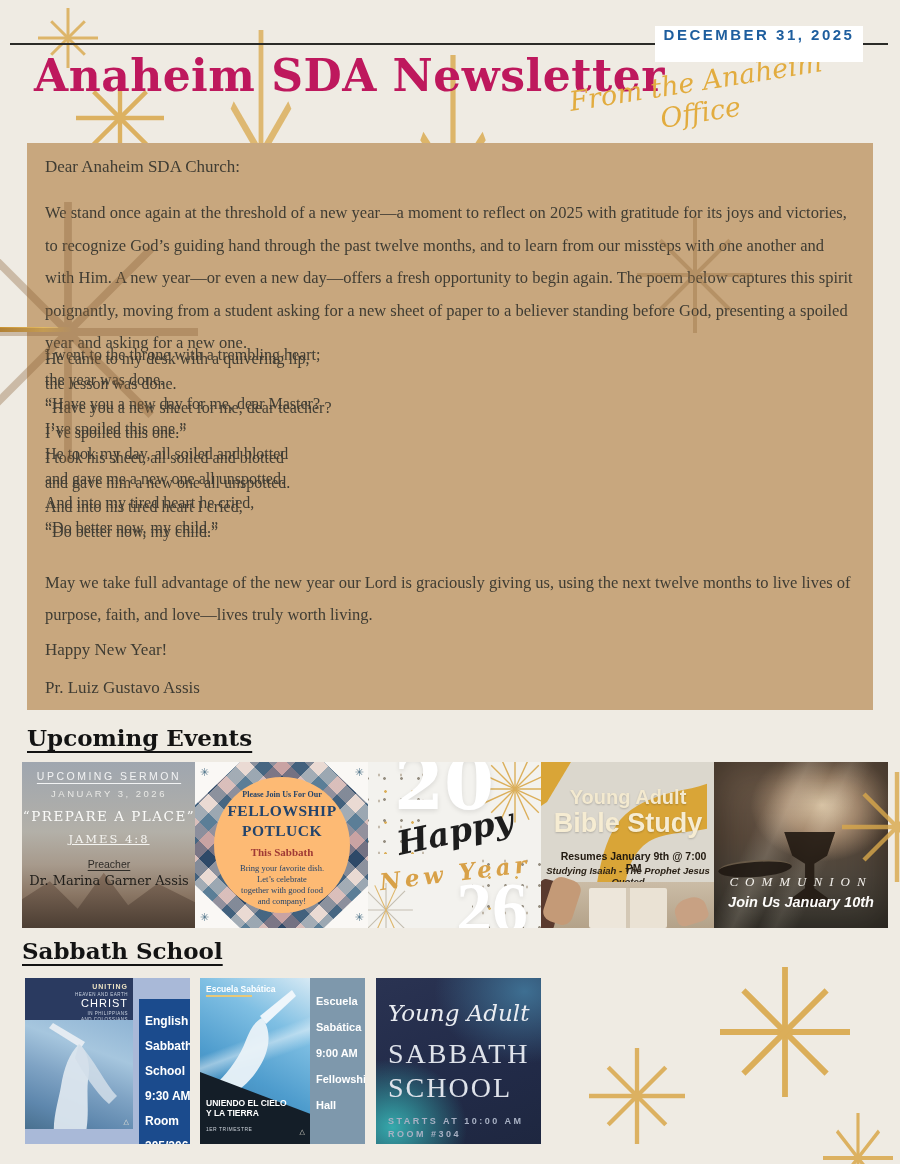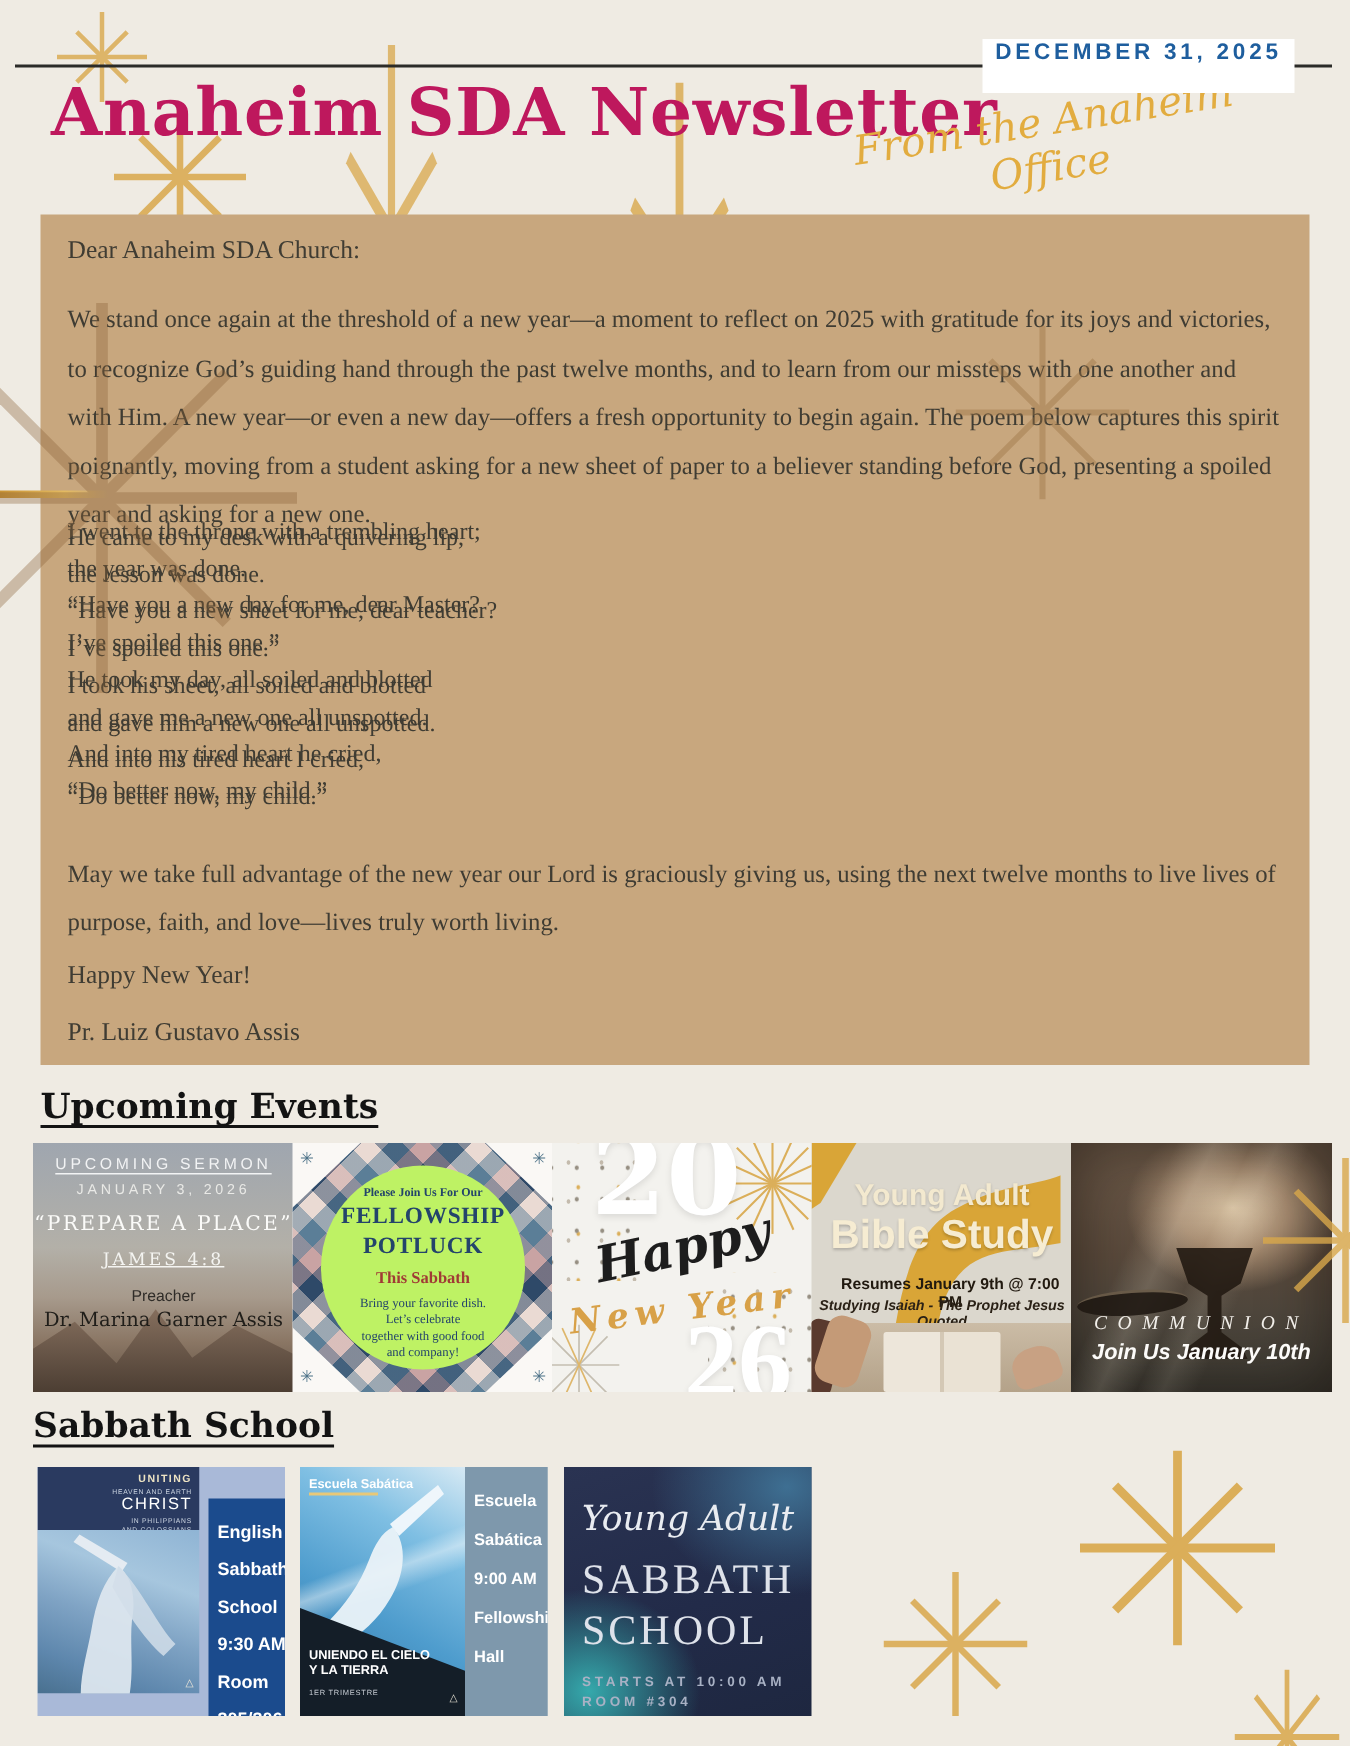--- a/index.html
+++ b/index.html
@@ -47,31 +47,31 @@
   
   .c-sermon{left:22px;background:linear-gradient(180deg,#9FA6AF 0%,#B3B0A8 42%,#A79A8C 62%,#8A7664 80%,#5E4F42 100%);
       font-family:"Liberation Sans",sans-serif;}
   .mtn{position:absolute;bottom:0;left:0;width:100%;height:60px;
       background:linear-gradient(180deg,#8a7361,#4c3e33);
       clip-path:polygon(0 100%,0 52%,16% 22%,32% 68%,47% 8%,61% 62%,78% 26%,100% 58%,100% 100%);}
   .s-k{top:8px;font-size:10.5px;letter-spacing:2.5px;color:#F2F3F4;text-decoration:underline;text-underline-offset:3px;}
   .s-d{top:26px;font-size:9.5px;letter-spacing:2.5px;color:#E9E9E6;}
   .s-t{top:46px;font-family:"DejaVu Serif",serif;font-size:13.5px;letter-spacing:1.5px;color:#FBFBF9;}
   .s-s{top:70px;font-family:"DejaVu Serif",serif;font-size:11.5px;letter-spacing:2px;color:#F4F4F1;text-decoration:underline;}
-  .s-p{top:96px;font-size:10.5px;color:#2F2C28;text-underline-offset:2px;}
+  .s-p{top:96px;font-size:10.5px;color:#2F2C28;text-decoration:underline;text-underline-offset:2px;}
   .s-n{top:111px;font-family:"DejaVu Serif",serif;font-size:13px;color:#201E1A;}
 
   
   .c-potluck{left:195px;background:#FAF8F5;font-family:"Liberation Serif",serif;}
   .plaid{position:absolute;inset:0;clip-path:polygon(50% -24%,124% 50%,50% 124%,-24% 50%);
       background-image:
         repeating-linear-gradient(-45deg,rgba(46,73,104,.55) 0 13px,rgba(201,163,163,.5) 13px 26px,rgba(91,126,151,.55) 26px 39px,rgba(234,218,211,.5) 39px 52px),
         repeating-linear-gradient(45deg,#2E4968 0 13px,#C9A3A3 13px 26px,#5B7E97 26px 39px,#EADAD3 39px 52px);}
   .pcircle{position:absolute;left:50%;top:50%;transform:translate(-50%,-50%);width:136px;height:136px;
-      border-radius:50%;background:#bef264;}
+      border-radius:50%;background:#fdba74;}
   .pcircle .ab{left:0;right:0;}
   .p-k{top:13px;font-size:8px;font-weight:bold;color:#24446B;}
   .p-t1{top:25px;font-size:15.5px;font-weight:bold;color:#24446B;letter-spacing:.5px;}
   .p-t2{top:45px;font-size:15.5px;font-weight:bold;color:#24446B;letter-spacing:.5px;}
   .p-w{top:69px;font-size:11px;font-weight:bold;color:#A03A35;}
   .p-l{font-size:8.5px;color:#24446B;line-height:11.5px;}
   .snow{position:absolute;font-size:11px;color:#4E7389;}
 
   
   .c-newyear{left:368px;background:#F3F2EE;font-family:"DejaVu Serif",serif;}

